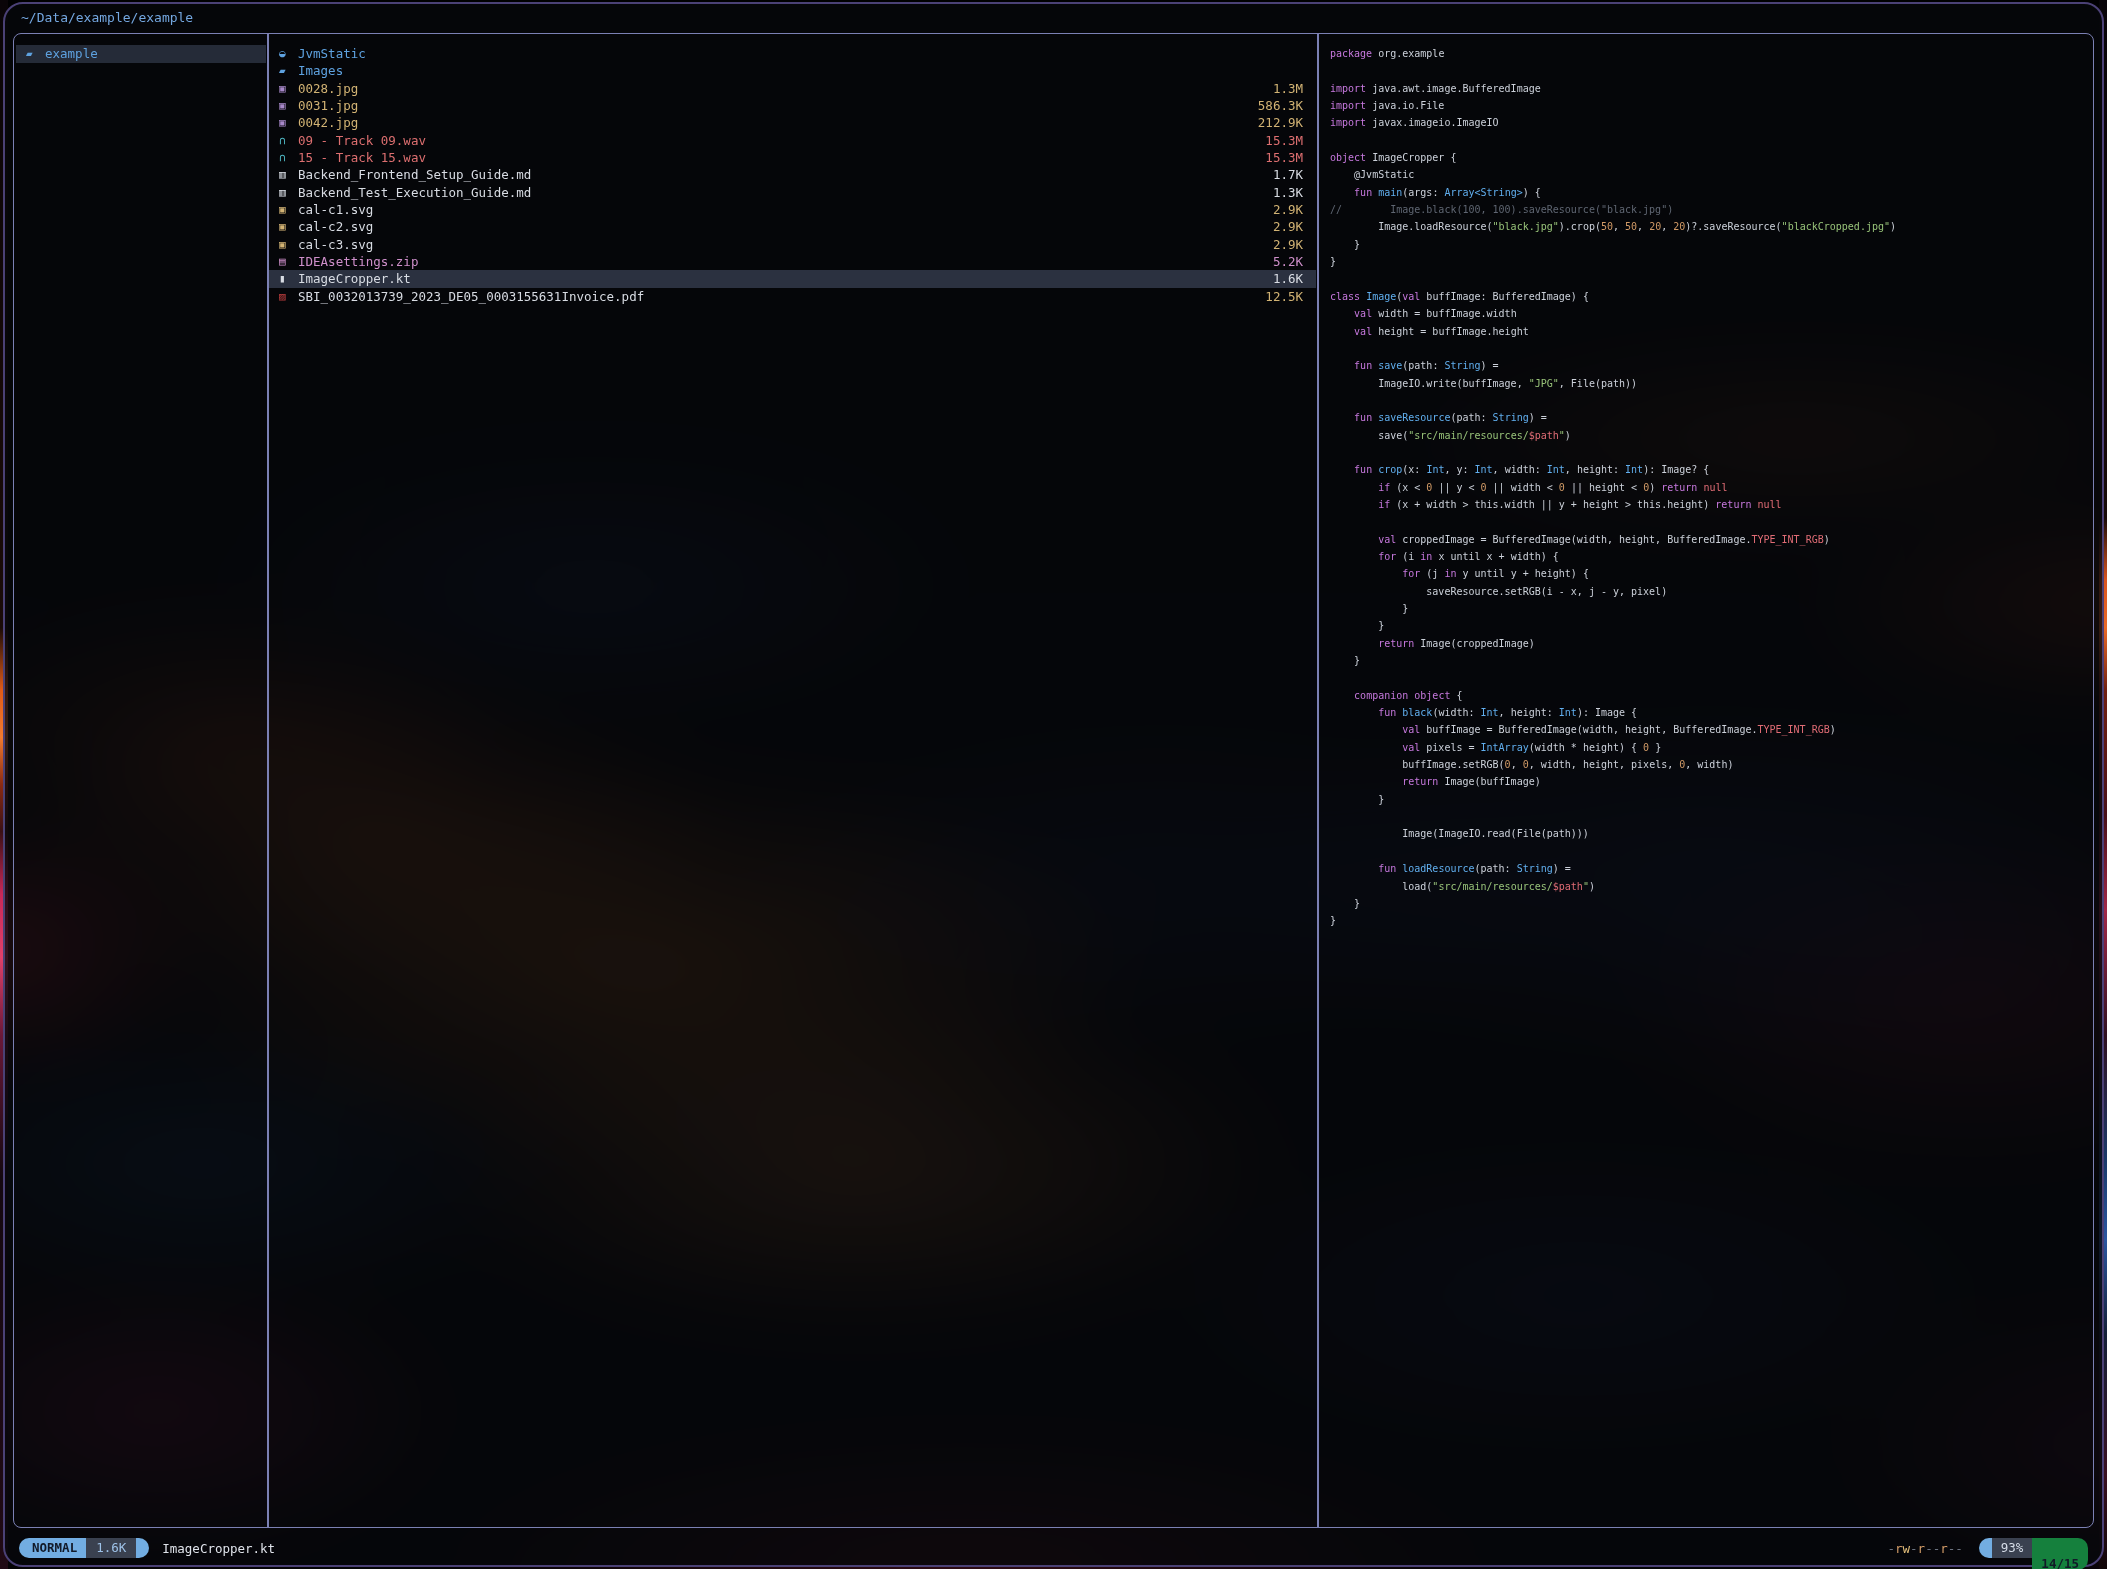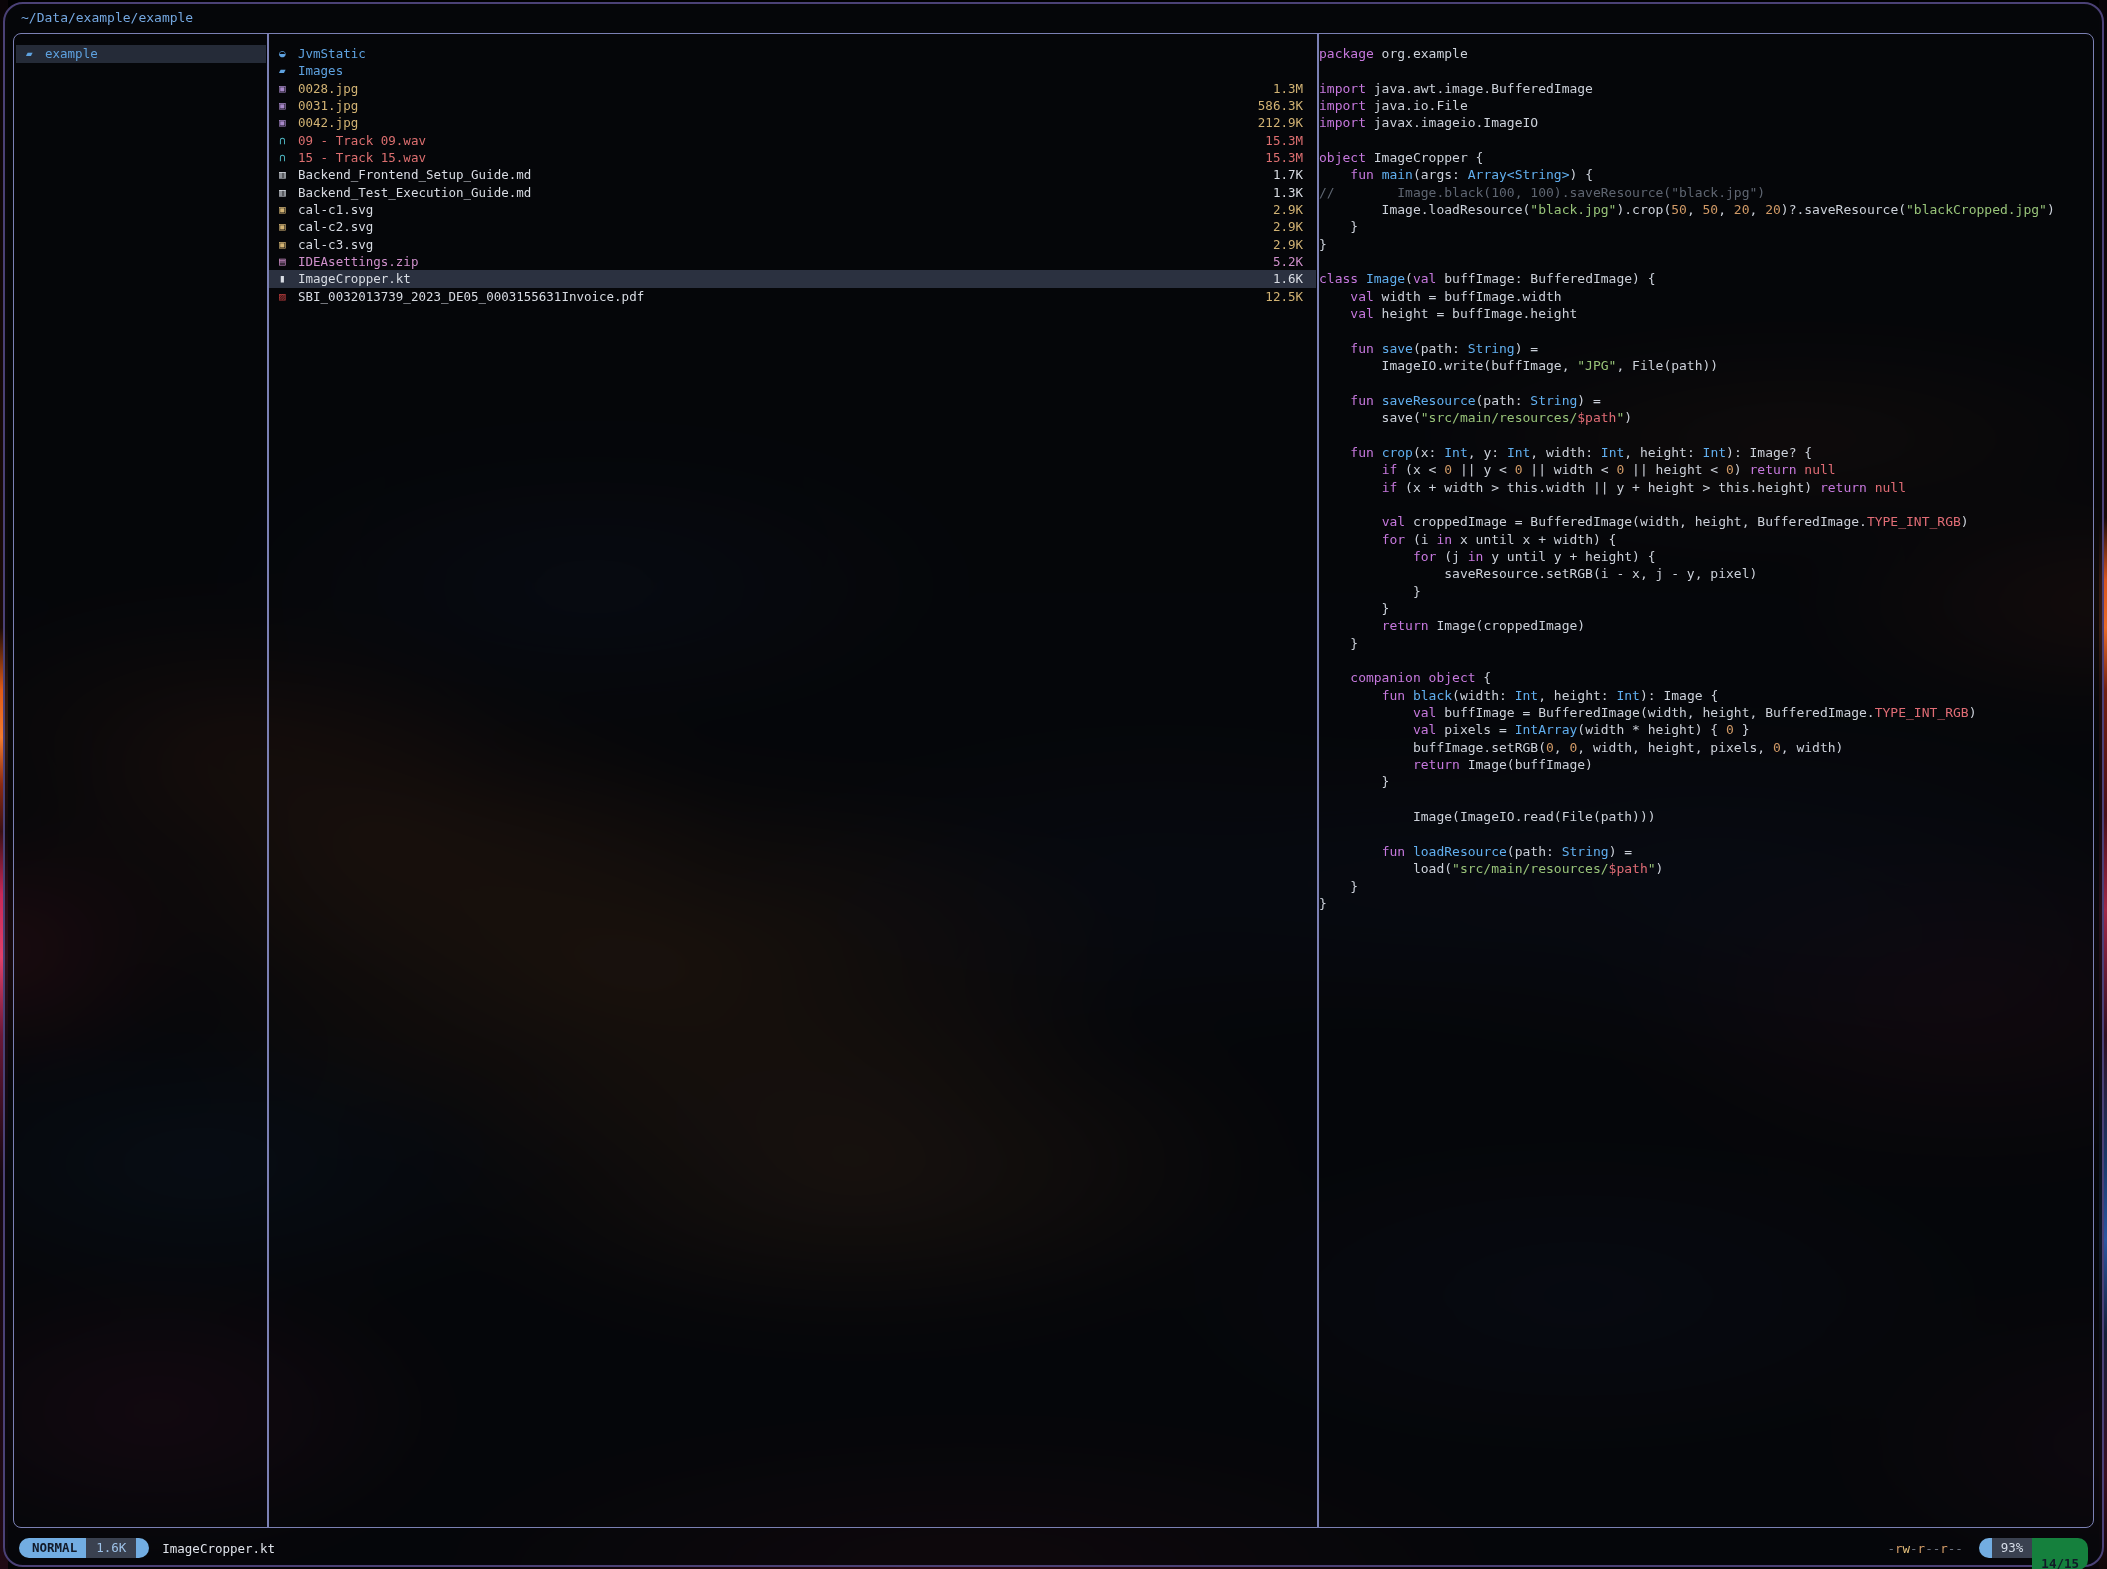--- a/index.html
+++ b/index.html
@@ -59,21 +59,21 @@
   .file-pane { position:absolute; left:255px; top:11px; width:1047px; }
   .file-row { height:17.35px; line-height:17.35px; font-size:12.5px; display:flex;
     align-items:center; padding:0 13px 0 10px; white-space:pre; }
   .file-row.selected { background:#2b3140; }
   .file-row .ficon { width:19px; flex:0 0 19px; font-size:11px; }
   .file-row .fname { flex:1 1 auto; overflow:hidden; }
   .file-row .fsize { flex:0 0 auto; }
 
   
   .preview-pane { position:absolute; left:1305px; top:11px; right:2px; bottom:2px; overflow:hidden; }
-  .code-line { height:17.35px; line-height:17.35px; font-size:13px; white-space:pre; }
+  .code-line { height:17.35px; line-height:17.35px; font-size:10px; padding-left:11px; white-space:pre; }
   .kw   { color:#c678dd; }
   .fn   { color:#61afef; }
   .ty   { color:#61afef; }
   .str  { color:#98c379; }
   .num  { color:#d19a66; }
   .const{ color:#e06c75; }
   .cm   { color:#5f6672; }
   .tx   { color:#ccd1da; }
 
   
@@ -140,20 +140,21 @@
       </div>
     <div class="vdivider d2"></div>
     <div class="preview-pane" id="preview-pane">
         <div class="code-line"><span class="kw">package</span><span class="tx"> org.example</span></div>
         <div class="code-line">&nbsp;</div>
         <div class="code-line"><span class="kw">import</span><span class="tx"> java.awt.image.BufferedImage</span></div>
         <div class="code-line"><span class="kw">import</span><span class="tx"> java.io.File</span></div>
         <div class="code-line"><span class="kw">import</span><span class="tx"> javax.imageio.ImageIO</span></div>
         <div class="code-line">&nbsp;</div>
         <div class="code-line"><span class="kw">object</span><span class="tx"> ImageCropper {</span></div>
+        <div class="code-line"><span class="tx">    @JvmStatic</span></div>
         <div class="code-line"><span class="tx">    </span><span class="kw">fun</span><span class="tx"> </span><span class="fn">main</span><span class="tx">(args: </span><span class="ty">Array&lt;String&gt;</span><span class="tx">) {</span></div>
         <div class="code-line"><span class="cm">//        Image.black(100, 100).saveResource("black.jpg")</span></div>
         <div class="code-line"><span class="tx">        Image.loadResource(</span><span class="str">"black.jpg"</span><span class="tx">).crop(</span><span class="num">50</span><span class="tx">, </span><span class="num">50</span><span class="tx">, </span><span class="num">20</span><span class="tx">, </span><span class="num">20</span><span class="tx">)?.saveResource(</span><span class="str">"blackCropped.jpg"</span><span class="tx">)</span></div>
         <div class="code-line"><span class="tx">    }</span></div>
         <div class="code-line"><span class="tx">}</span></div>
         <div class="code-line">&nbsp;</div>
         <div class="code-line"><span class="kw">class</span><span class="tx"> </span><span class="ty">Image</span><span class="tx">(</span><span class="kw">val</span><span class="tx"> buffImage: BufferedImage) {</span></div>
         <div class="code-line"><span class="tx">    </span><span class="kw">val</span><span class="tx"> width = buffImage.width</span></div>
         <div class="code-line"><span class="tx">    </span><span class="kw">val</span><span class="tx"> height = buffImage.height</span></div>
         <div class="code-line">&nbsp;</div>

